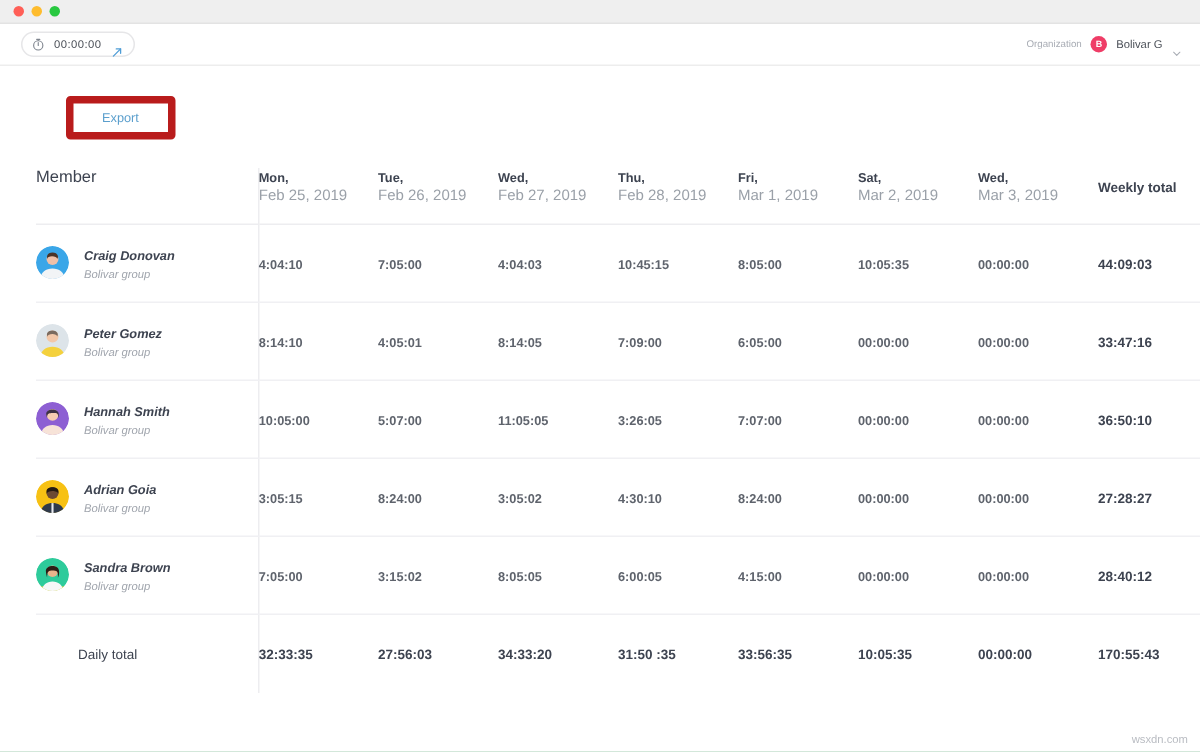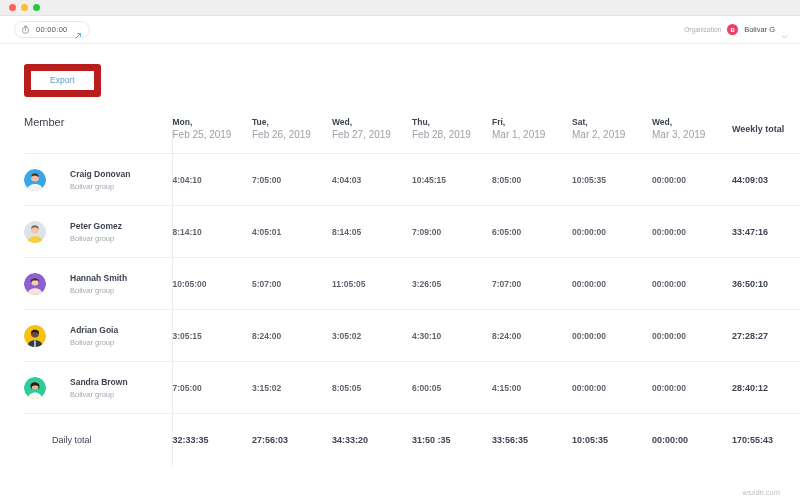--- a/index.html
+++ b/index.html
@@ -83,29 +83,30 @@
     justify-content:space-between;
     padding-top:20px;
   }
   .head-left { display:flex; align-items:baseline; gap:14px; }
   .page-title {
     font-size:17px; color:#3d4350; font-weight:400;
     letter-spacing:0.1px;
   }
   .page-tz { font-size:10px; color:#8c919b; }
   .export-btn {
-    border:7px solid #b91c1c;
+    border:5px solid #b91c1c;
     border-radius:3px;
     background:#fff;
     color:#5b9fcd;
     font-size:8.5px;
     padding:5px 19px;
     font-family:"Liberation Sans", sans-serif;
     cursor:pointer;
     line-height:1;
+    margin-left:20px;
   }
 
   
   .report-table {
     width:100%;
     border-collapse:collapse;
     margin-top:19px;
     table-layout:fixed;
   }
   .report-table th, .report-table td {
@@ -140,21 +141,21 @@
   
   thead th.col-member, tbody td.cell-member, tfoot td.cell-member {
     border-right:1px solid #ededf0;
   }
 
   tbody tr td {
     border-bottom:1px solid #f0f0f3;
     height:52px;
   }
   .cell-member { padding-right:12px; }
-  .member-box { display:flex; align-items:center; gap:24px; }
+  .member-box { display:flex; gap:10px;font-style:italic; }
   .avatar {
     width:22px; height:22px; border-radius:50%;
     flex:0 0 auto; position:relative; overflow:hidden;
   }
   .avatar svg { display:block; width:22px; height:22px; }
   .member-name { font-size:8.5px; color:#3d4350; font-weight:bold; line-height:1.5; }
   .member-org { font-size:7.5px; color:#a0a5ad; line-height:1.5; }
 
   .cell-time {
     font-size:8.5px; color:#5e636c; font-weight:700;
@@ -168,21 +169,21 @@
     border-bottom:none;
   }
   .foot-label {
     font-size:9px; color:#3d4350; font-weight:400;
     padding-left:28px;
   }
   .foot-value { font-size:9px; color:#3d4350; font-weight:bold; }
 
   .watermark {
     position:absolute;
-    right:20px; bottom:4px;
+    right:8px; bottom:4px;
     font-size:7.5px; color:#b9bcc2;
   }
 </style>
 </head>
 <body>
 
 <div class="app-window">
 
   <div class="titlebar">
     <div class="traffic">

